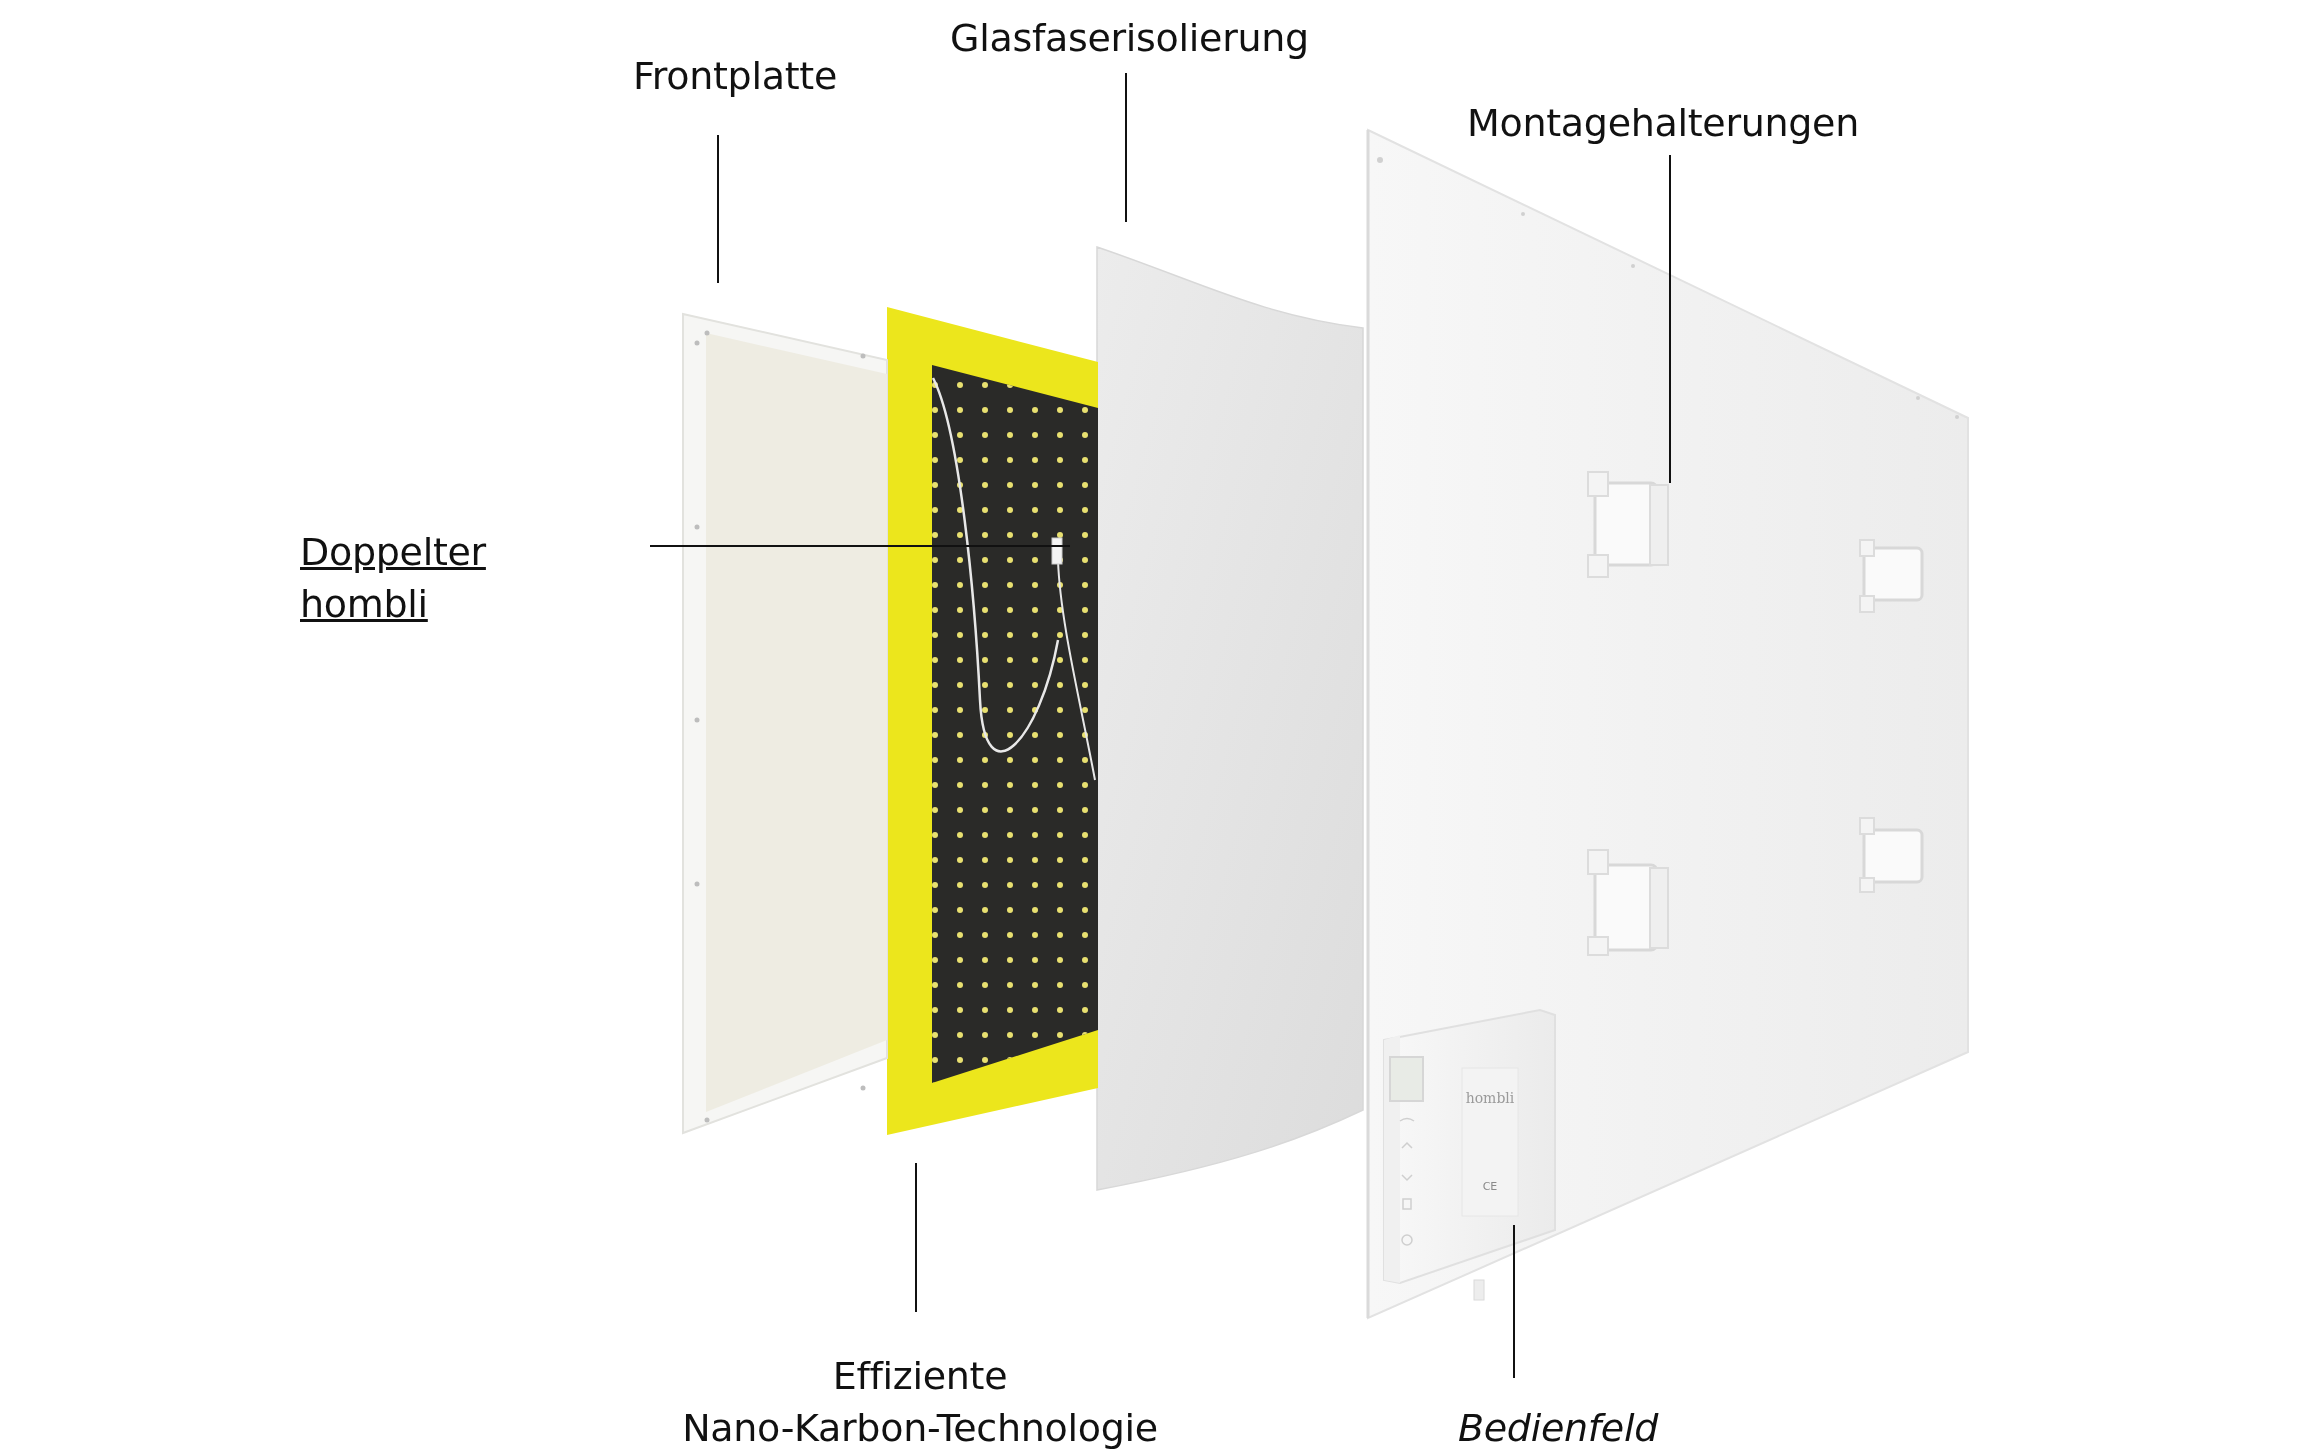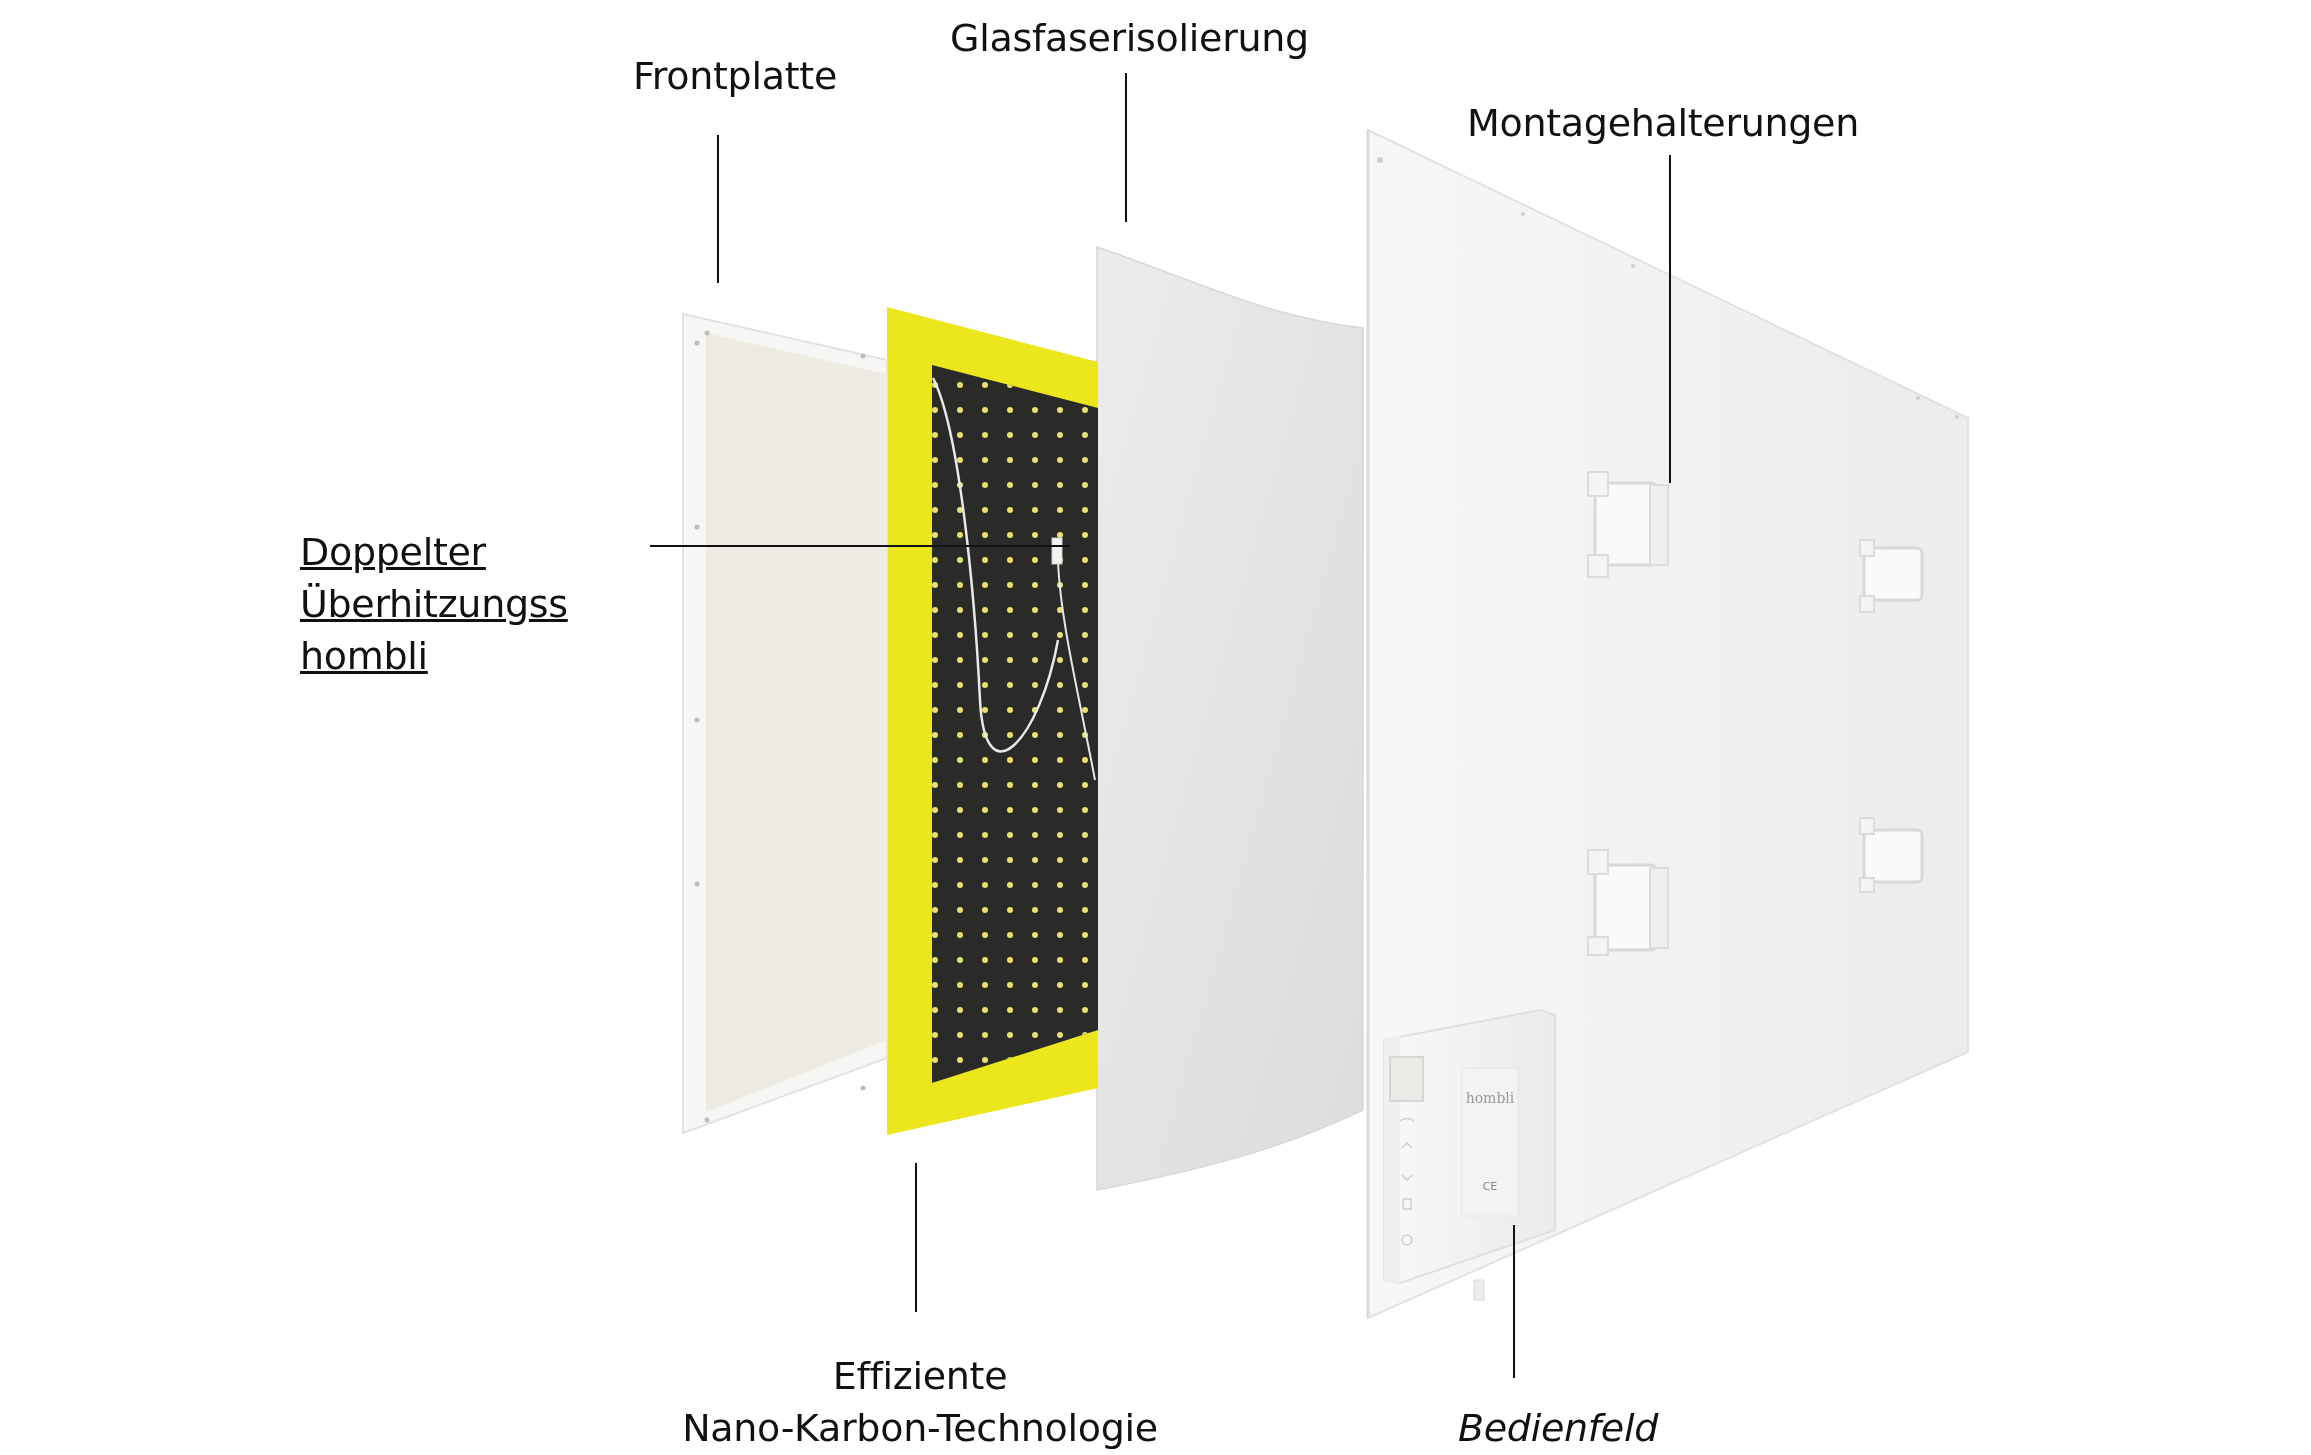--- a/index.html
+++ b/index.html
@@ -134,21 +134,20 @@
   <div class="label" style="left:950px; top:12px;">
     <span class="line">Glasfaserisolierung</span>
   </div>
 
   <div class="label" style="left:1467px; top:68px;margin-top:29px;">
     <span class="line">Montagehalterungen</span>
   </div>
 
   <div class="label right" style="left:300px; top:526px; width:322px;">
     <span class="line">Doppelter</span>
-    <span class="line">Überhitzungss</span>
     <span class="line">hombli</span>
   </div>
 
   <div class="label center" style="left:660px; top:1350px; width:520px;text-align:center;">
     <span class="line">Effiziente</span>
     <span class="line">Nano-Karbon-Technologie</span>
   </div>
 
   <div class="label" style="left:1458px; top:1402px;font-style:italic;">
     <span class="line">Bedienfeld</span>

